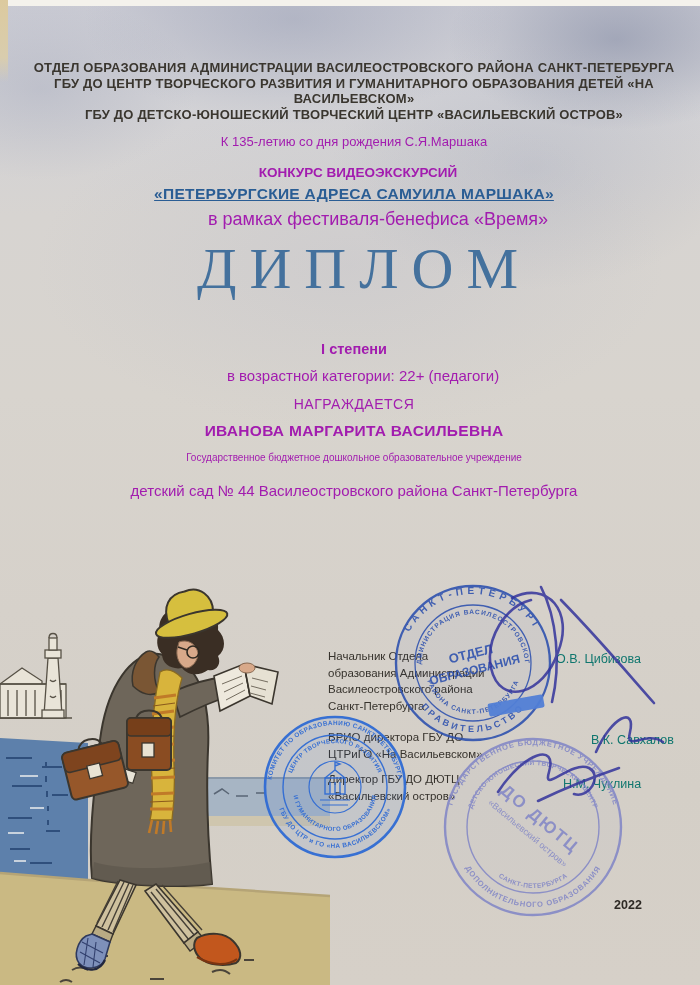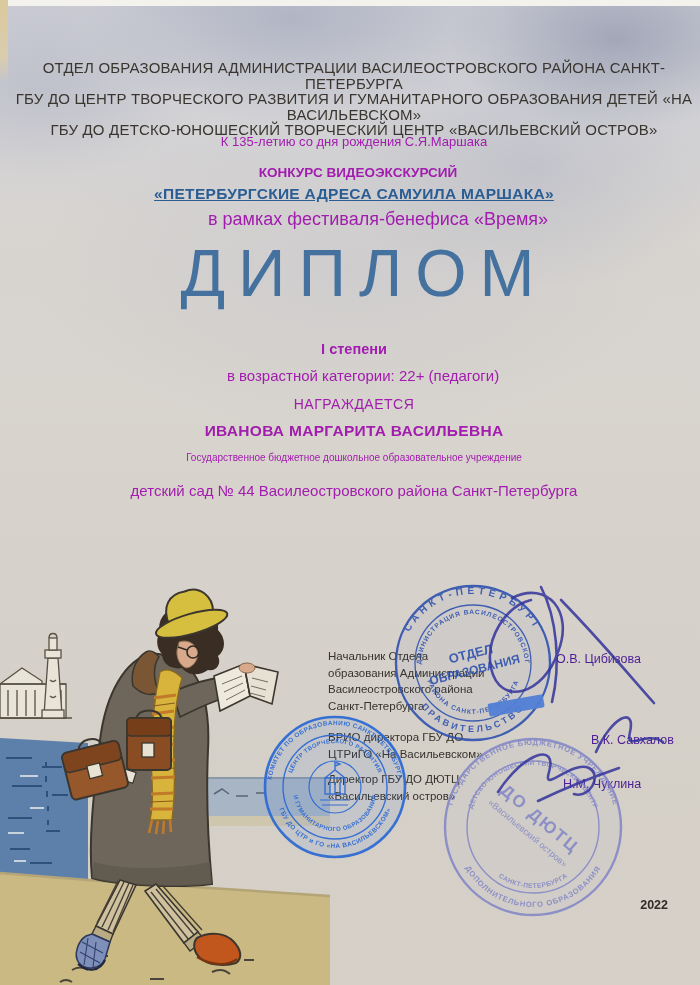--- a/index.html
+++ b/index.html
@@ -14,38 +14,38 @@
     background:
       radial-gradient(ellipse 240px 130px at 88% 4%, rgba(104,114,146,.42), rgba(104,114,146,0) 70%),
       radial-gradient(ellipse 300px 150px at 42% 2%, rgba(132,140,168,.35), rgba(132,140,168,0) 70%),
       radial-gradient(ellipse 220px 130px at 6% 9%, rgba(148,154,178,.30), rgba(148,154,178,0) 70%),
       radial-gradient(ellipse 280px 170px at 76% 17%, rgba(150,158,182,.28), rgba(150,158,182,0) 72%),
       radial-gradient(ellipse 420px 220px at 50% 27%, rgba(175,178,196,.22), rgba(175,178,196,0) 75%),
       linear-gradient(180deg,#c9cad3 0%,#d2d2d6 10%,#d7d4d1 22%,#d8d4ce 40%,#d6d1ca 62%,#d4cfc7 80%,#d6d0c8 100%);
   }
   .abs{position:absolute;}
   .ctr{left:0;right:0;text-align:center;padding-left:8px;color:#a21caf;}
-  .org{top:60px;font-size:15px;font-weight:400;line-height:15.5px;letter-spacing:.2px;color:#3a362f;z-index:2;}
+  .org{top:60px;font-size:13px;font-weight:700;line-height:15.5px;letter-spacing:.2px;color:#3a362f;z-index:2;}
   .dedication{top:134px;font-size:13px;z-index:2;}
   .contest-type{top:165px;font-size:13.5px;font-weight:700;z-index:2;padding-left:16px;}
   .contest-title{top:185px;font-size:15.5px;font-weight:700;letter-spacing:.3px;z-index:2;text-decoration:underline;}
   .festival{top:209px;font-size:18px;z-index:2;margin-left:48px;}
   .diploma{
-    top:237px;font-family:Liberation Sans, sans-serif;
-    font-weight:200;font-size:66px;letter-spacing:13px;padding-left:28px;line-height:1.1;z-index:2;
+    top:237px;font-family:Liberation Serif, serif;
+    font-weight:200;font-size:58px;letter-spacing:13px;padding-left:28px;line-height:1.1;z-index:2;
   }
   .degree{top:341px;font-size:14.5px;font-weight:700;z-index:2;}
   .category{top:367px;font-size:15px;z-index:2;padding-left:26px;}
   .awarded{top:396px;font-size:14px;letter-spacing:.5px;z-index:2;}
   .awardee{top:422px;font-size:15.5px;font-weight:700;letter-spacing:.3px;z-index:2;}
   .inst1{top:452px;font-size:10px;z-index:2;}
   .inst2{top:482px;font-size:15px;z-index:2;}
   .sig-label{font-size:11.5px;line-height:16.5px;color:#36322c;z-index:2;width:200px;}
-  .sig-name{font-size:12.5px;color:#4c1d95;z-index:2;}
-  .year{top:898px;left:588px;width:80px;text-align:right;font-size:12.5px;font-weight:700;color:#2e2a25;z-index:2;}
+  .sig-name{font-size:12.5px;color:#0f766e;z-index:2;}
+  .year{top:898px;left:588px;width:80px;text-align:center;font-size:12.5px;font-weight:700;color:#2e2a25;z-index:2;}
   .edge-top{left:0;top:0;width:700px;height:6px;background:#f4f2ec;z-index:6;}
   .edge-left{left:0;top:0;width:8px;height:82px;background:linear-gradient(180deg,#dcca9e,#d9cdae 70%,rgba(217,205,174,0));z-index:6;}
   svg{display:block;}
   .stamp{z-index:3;}
   .ink{z-index:4;pointer-events:none;}
   .art{z-index:1;}
 </style>
 </head>
 <body>
 

